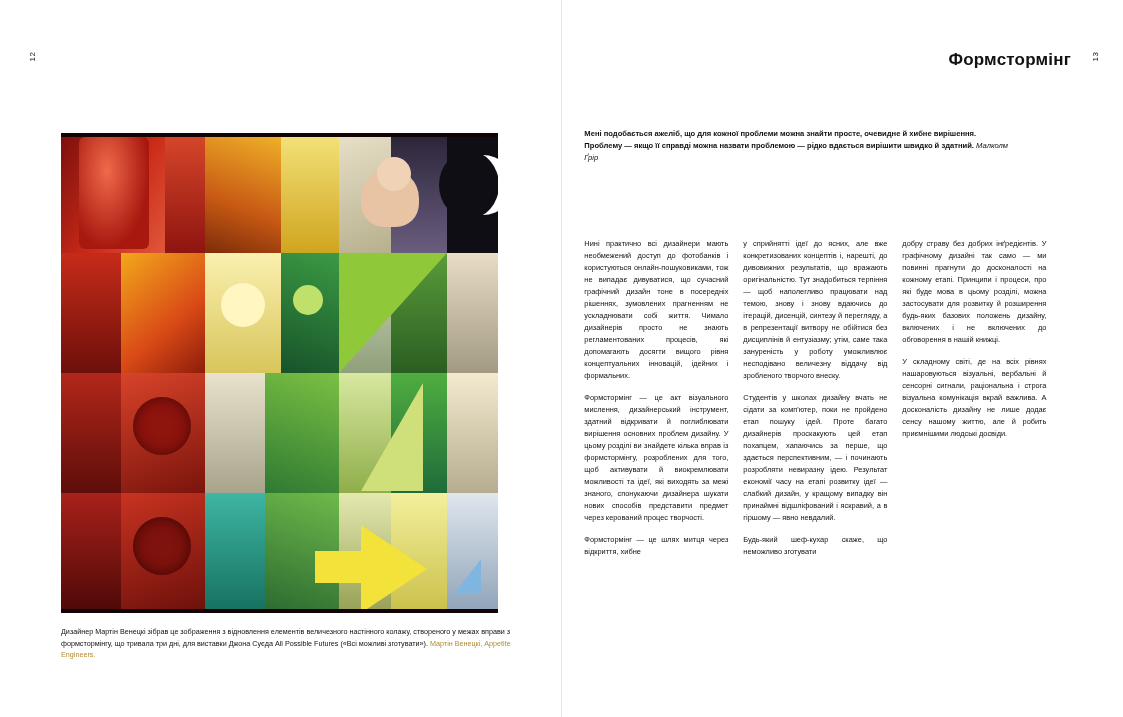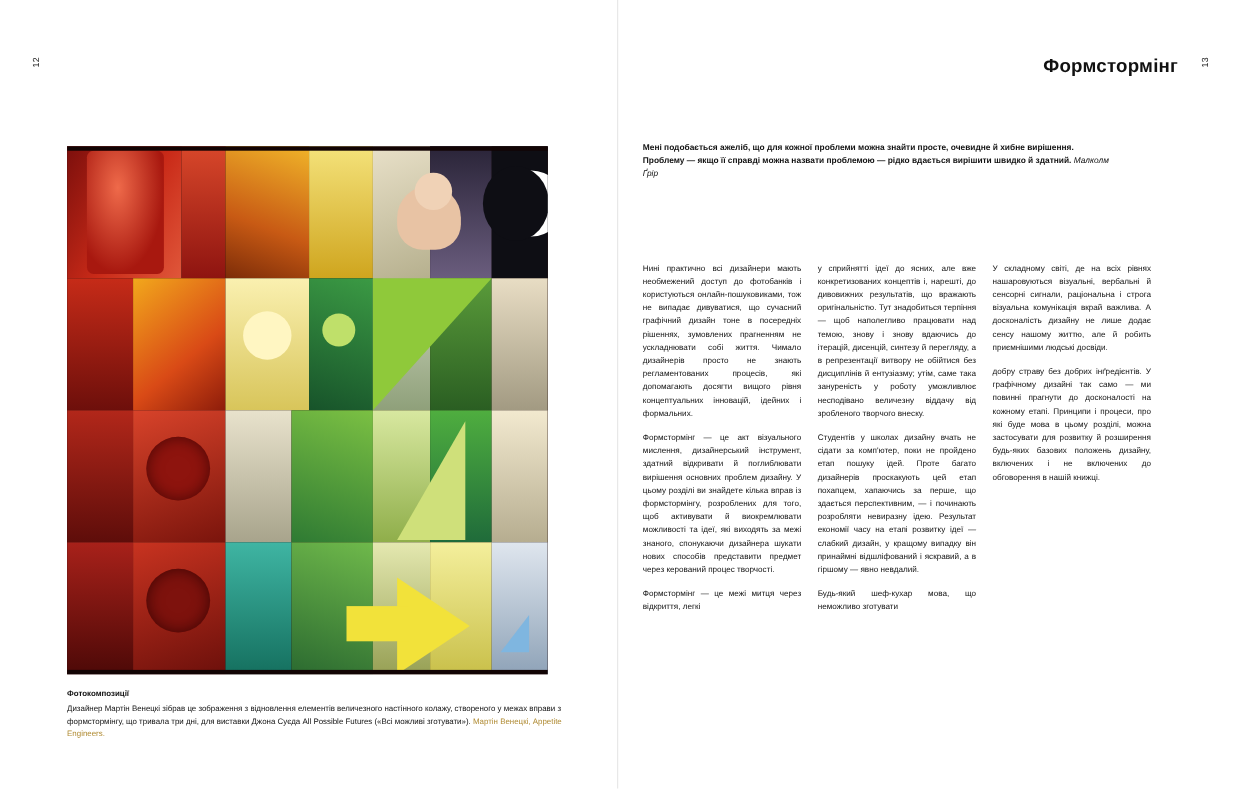--- a/index.html
+++ b/index.html
@@ -167,43 +167,42 @@
         <div style="left:254px;top:418px;width:56px;height:32px;background:#f2e23a;"></div>
 
         <div style="left:394px;top:426px;width:0;height:0;border-left:26px solid transparent;border-bottom:34px solid #7fb6e0;"></div>
 
         <div style="left:0;top:0;width:437px;height:4px;background:#120404;"></div>
         <div style="left:0;top:476px;width:437px;height:4px;background:#120404;"></div>
       </div>
     </div>
 
     <div class="caption">
-      <div class="ctitle">Фотокомпозиції</div>
       <div class="ctext"><span>Дизайнер Мартін Венецкі зібрав це зображення з відновлення елементів величезного настінного колажу, створеного у межах вправи з формстормінгу, що тривала три дні, для виставки Джона Суєда All Possible Futures </span><span>(«Всі можливі зготувати»). </span><span class="ccredit">Мартін Венецкі, Appetite Engineers.</span></div>
     </div>
   </div>
 
   <div class="gutter"></div>
 
   <div class="page page-right">
     <div class="folio folio-right">13</div>
     <div class="chapter-title">Формстормінг</div>
 
     <div class="epigraph"><span>Мені подобається ажеліб, що для кожної проблеми можна знайти просте, очевидне й хибне вирішення. Проблему — якщо її справді можна назвати проблемою — рідко вдається вирішити швидко й здатний. </span><span class="attrib">Малколм Ґрір</span></div>
 
     <div class="columns">
       <div class="col">
         <p>Нині практично всі дизайнери мають необмежений доступ до фотобанків і користуються онлайн-пошуковиками, тож не випадає дивуватися, що сучасний графічний дизайн тоне в посередніх рішеннях, зумовлених прагненням не ускладнювати собі життя. Чимало дизайнерів просто не знають регламентованих процесів, які допомагають досягти вищого рівня концептуальних інновацій, ідейних і формальних.</p>
         <p class="bold">Формстормінг — це акт візуального мислення, дизайнерський інструмент, здатний відкривати й поглиблювати вирішення основних проблем дизайну. У цьому розділі ви знайдете кілька вправ із формстормінгу, розроблених для того, щоб активувати й виокремлювати можливості та ідеї, які виходять за межі знаного, спонукаючи дизайнера шукати нових способів представити предмет через керований процес творчості.</p>
-        <p class="bold">Формстормінг — це межі митця через відкриття, легкі</p>
+        <p class="bold">Формстормінг — це шлях митця через відкриття, хибне</p>
       </div>
       <div class="col">
         <p>у сприйнятті ідеї до ясних, але вже конкретизованих концептів і, нарешті, до дивовижних результатів, що вражають оригінальністю. Тут знадобиться терпіння — щоб наполегливо працювати над темою, знову і знову вдаючись до ітерацій, дисенцій, синтезу й перегляду, а в репрезентації витвору не обійтися без дисциплінів й ентузіазму; утім, саме така зануреність у роботу уможливлює несподівано величезну віддачу від зробленого творчого внеску.</p>
         <p>Студентів у школах дизайну вчать не сідати за комп'ютер, поки не пройдено етап пошуку ідей. Проте багато дизайнерів проскакують цей етап похапцем, хапаючись за перше, що здається перспективним, — і починають розробляти невиразну ідею. Результат економії часу на етапі розвитку ідеї — слабкий дизайн, у кращому випадку він принаймні відшліфований і яскравий, а в гіршому — явно невдалий.</p>
-        <p class="bold">Будь-який шеф-кухар мова, що неможливо зготувати</p>
+        <p class="bold">Будь-який шеф-кухар скаже, що неможливо зготувати</p>
       </div>
       <div class="col">
+        <p>добру страву без добрих інґредієнтів. У графічному дизайні так само — ми повинні прагнути до досконалості на кожному етапі. Принципи і процеси, про які буде мова в цьому розділі, можна застосувати для розвитку й розширення будь-яких базових положень дизайну, включених і не включених до обговорення в нашій книжці.</p>
         <p>У складному світі, де на всіх рівнях нашаровуються візуальні, вербальні й сенсорні сигнали, раціональна і строга візуальна комунікація вкрай важлива. А досконалість дизайну не лише додає сенсу нашому життю, але й робить приємнішими людські досвіди.</p>
-        <p>добру страву без добрих інґредієнтів. У графічному дизайні так само — ми повинні прагнути до досконалості на кожному етапі. Принципи і процеси, про які буде мова в цьому розділі, можна застосувати для розвитку й розширення будь-яких базових положень дизайну, включених і не включених до обговорення в нашій книжці.</p>
       </div>
     </div>
   </div>
 </div>
 
 </body></html>

